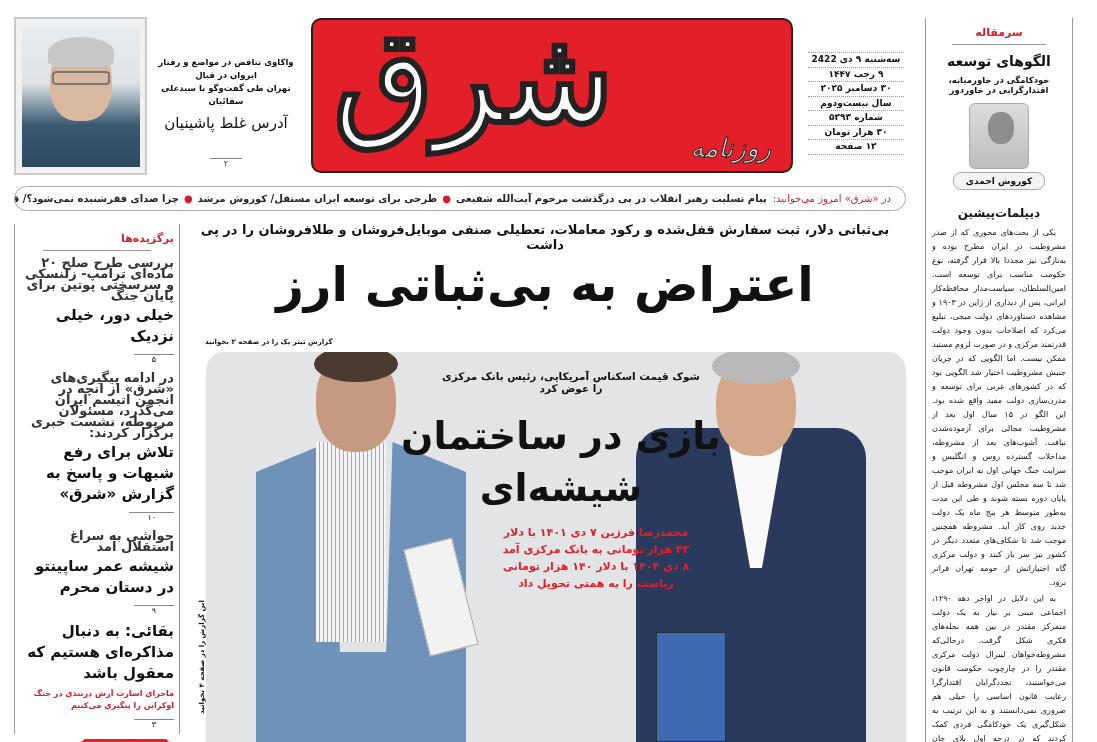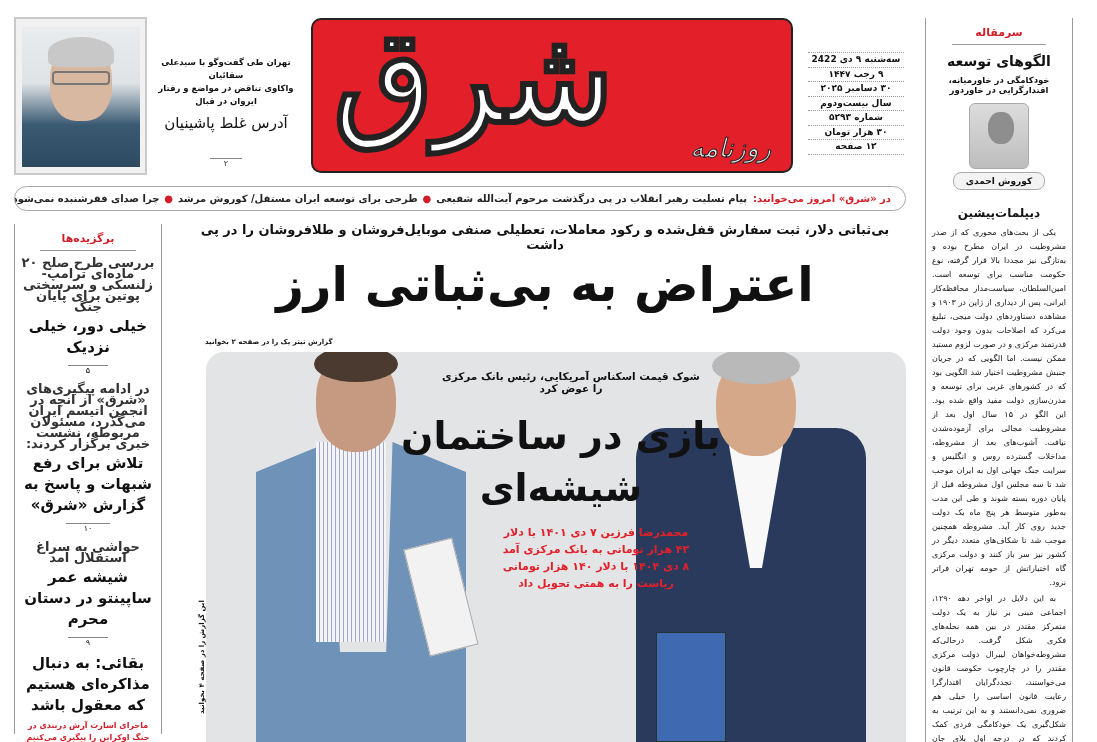--- a/index.html
+++ b/index.html
@@ -33,26 +33,26 @@
   .ed-sub { font-size: 8.5px; font-weight: bold; margin-top: 6px; }
   .author-photo { width: 60px; height: 66px; margin: 8px auto 0; background: linear-gradient(180deg,#dcdcdc,#bdbdbd); border: 1px solid #aaa; border-radius: 6px; position: relative; }
   .author-photo::before { content: ""; position: absolute; left: 18px; top: 8px; width: 26px; height: 32px; border-radius: 45%; background: #8e8e8e; }
   .author-name { display: inline-block; margin-top: 2px; font-size: 9px; font-weight: bold; padding: 3px 12px; border: 1px solid #aaa; border-radius: 8px; background: #f3f3f3; }
   .author-role { font-size: 12px; font-weight: bold; margin-top: 16px; }
   .ed-body { font-size: 8px; line-height: 14px; text-align: justify; margin-top: 6px; }
   .ed-body p { text-indent: 10px; margin-bottom: 2px; }
 
   
   .ticker { position: absolute; left: 14px; top: 186px; width: 892px; height: 25px; border: 1px solid #aaa; border-radius: 14px; padding: 0 14px; display: flex; align-items: center; font-size: 10px; white-space: nowrap; overflow: hidden; }
-  .ticker-label { color: #d11d27; font-weight: bold; margin-left: 6px; }
+  .ticker-label { color: #d11d27; font-weight: normal; margin-left: 6px; }
   .ticker-item { color: #222; font-weight: bold; }
   .bullet { color: #d11d27; margin: 0 5px; }
 
   
-  .highlights { position: absolute; left: 14px; top: 224px; width: 148px; height: 510px; border-left: 1px solid #999; border-right: 1px solid #999; text-align: center; padding: 0 5px; }
+  .highlights { position: absolute; left: 14px; top: 224px; width: 166px; height: 510px; border-left: 1px solid #999; border-right: 1px solid #999; text-align: right; padding: 0 5px; }
   .hl-kicker { font-size: 13px; line-height: 11px; margin-top: 6px; font-weight: bold; color: #333; }
   .hl-title { font-size: 15px; font-weight: bold; line-height: 21px; margin-top: 4px; }
   .hl-ref { display: inline-block; font-size: 8px; border-top: 1px solid #888; padding: 0 18px; margin-top: 6px; }
   .hl-red { color: #d11d27; font-size: 8px; font-weight: bold; line-height: 12px; margin-top: 4px; }
   .negah-badge { display: inline-block; margin-top: 8px; background: #e3202a; color: #fff; font-size: 9px; font-weight: bold; padding: 3px 40px; clip-path: polygon(8% 0,92% 0,100% 50%,92% 100%,8% 100%,0 50%); }
 
   
   .kicker { position: absolute; left: 200px; top: 222px; width: 690px; text-align: center; font-size: 13px; font-weight: bold; }
   .headline { position: absolute; left: 200px; top: 240px; width: 690px; text-align: center; font-size: 48px; font-weight: bold; letter-spacing: -1px; line-height: 88px; }
   .photo-credit { position: absolute; left: 205px; top: 338px; font-size: 7px; font-weight: bold; }
@@ -82,22 +82,22 @@
 
 <div class="masthead-photo-box">
   <div class="masthead-photo">
     <div class="face"></div>
     <div class="hair"></div>
     <div class="glasses"></div>
   </div>
 </div>
 
 <div class="interview-teaser">
+  <div class="interview-kicker">واکاوی تناقض در مواضع و رفتار ایروان در قبال</div>
   <div class="interview-kicker">تهران طی گفت‌وگو با سیدعلی سقائیان</div>
-  <div class="interview-kicker">واکاوی تناقض در مواضع و رفتار ایروان در قبال</div>
   <div class="interview-title">آدرس غلط پاشینیان</div>
   <div class="page-ref">۲</div>
 </div>
 
 <div class="logo-box">
   <div class="logo-text">شرق</div>
   <div class="logo-sub">روزنامه</div>
 </div>
 
 <div class="issue-info">

